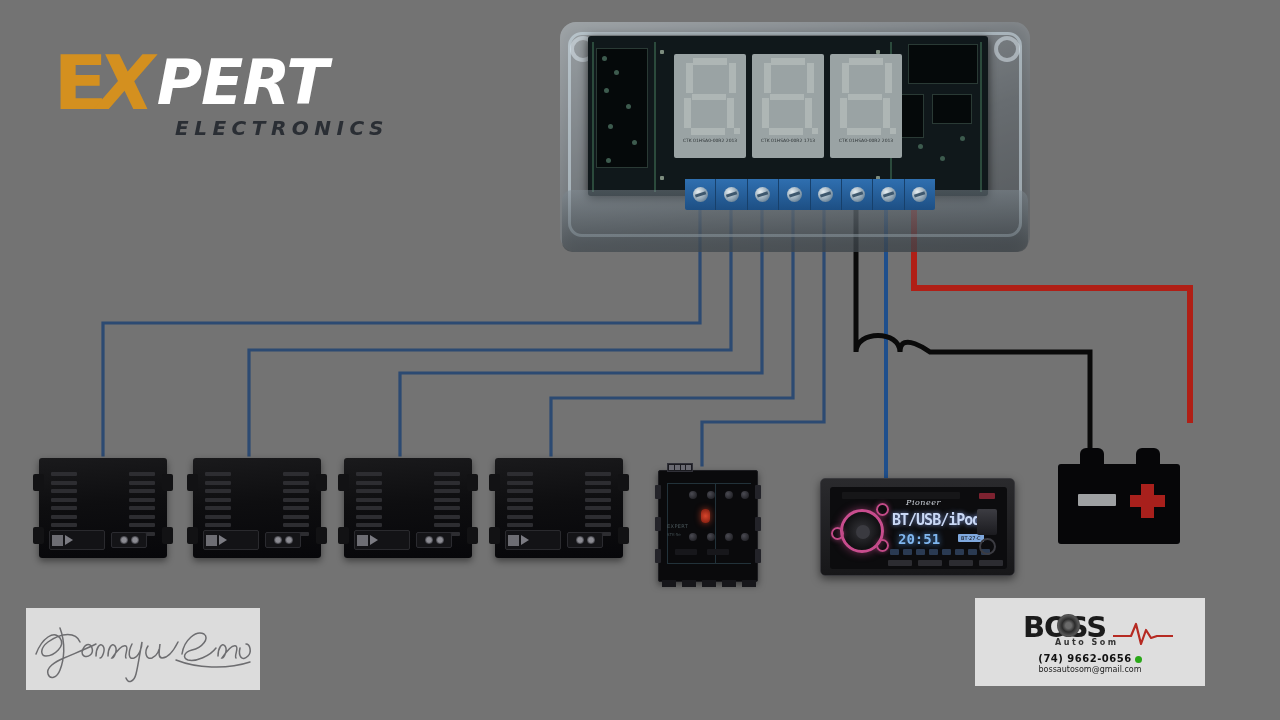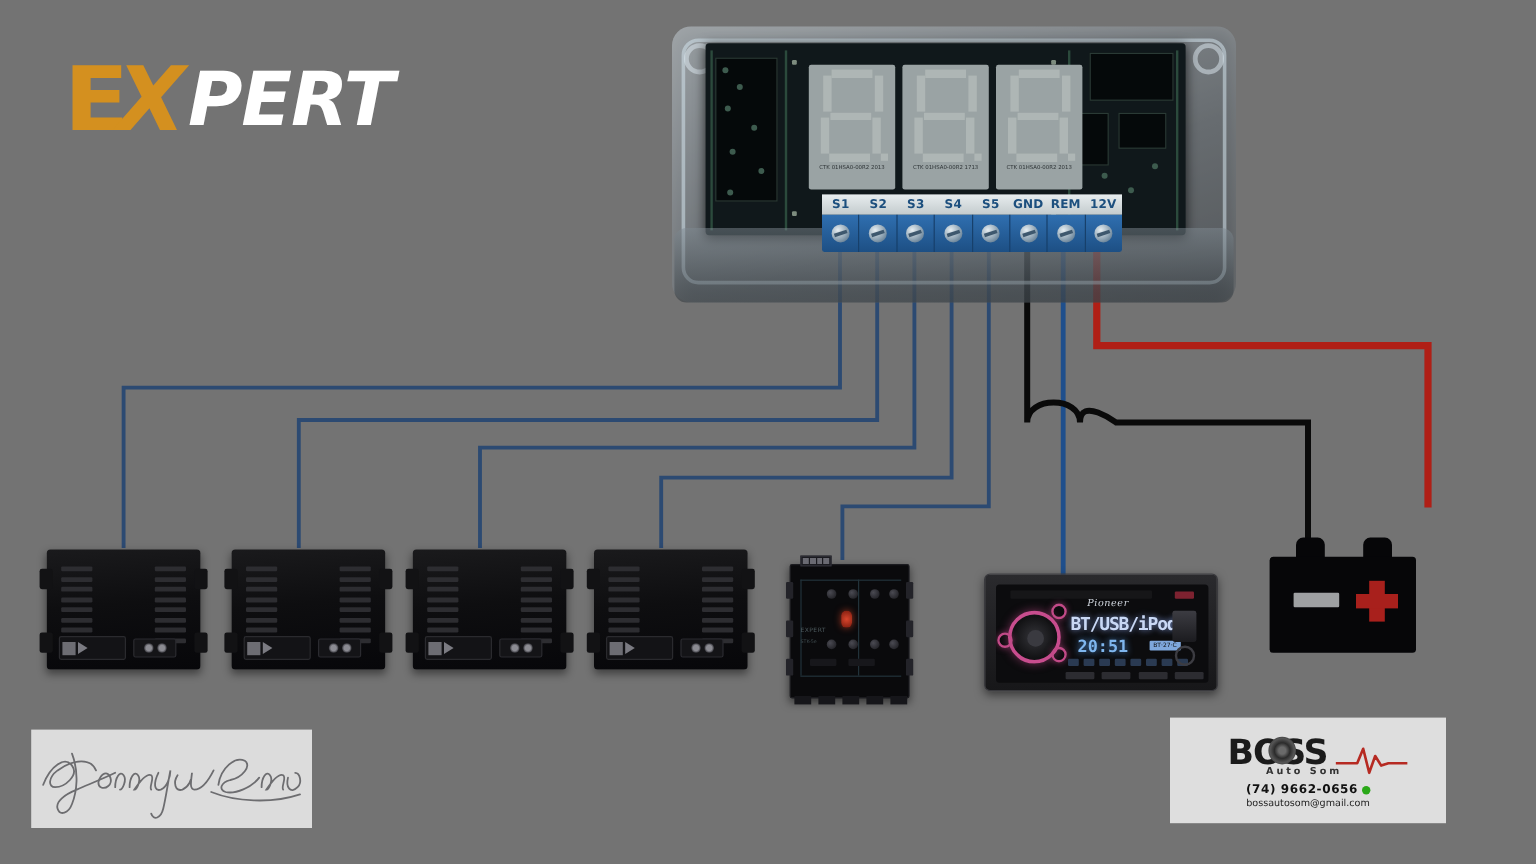--- a/index.html
+++ b/index.html
@@ -311,20 +311,21 @@
     <path d="M 856,200 L 856,352 C 856,330 900,330 900,352 C 900,330 930,352 930,352 L 1090,352 L 1090,460" fill="none" stroke="#0a0a0a" stroke-width="5" stroke-linecap="square" stroke-linejoin="miter"></path>
     <path d="M 914,196 L 914,288 L 1190,288 L 1190,420" fill="none" stroke="#b01f16" stroke-width="6" stroke-linecap="square"></path>
   </svg>
 
   <div class="brand">
     <div class="brand-row1">
       <span class="brand-e">E</span>
       <span class="brand-x">X</span>
       <span class="brand-pert">PERT</span>
     </div>
+    <div class="brand-sub">ELECTRONICS</div>
   </div>
 
   <div class="controller">
     <div class="ctrl-shell"></div>
     <div class="ctrl-shell2"></div>
     <div class="ctrl-clip" style="left:30px;top:26px;"></div>
     <div class="ctrl-clip" style="right:30px;top:26px;"></div>
 
     <div class="ctrl-board">
 
@@ -391,30 +392,20 @@
             <span class="sg sg-dp"></span>
         </div>
         <div class="seg-txt">CTK 01HSA0-00R2
 2013</div>
       </div>
     </div>
 
     <div class="ctrl-base"></div>
 
     <div class="term-strip">
-      <div class="term-labelbar">
-        <span class="term-lab">S1</span>
-        <span class="term-lab">S2</span>
-        <span class="term-lab">S3</span>
-        <span class="term-lab">S4</span>
-        <span class="term-lab">S5</span>
-        <span class="term-lab">GND</span>
-        <span class="term-lab">REM</span>
-        <span class="term-lab">12V</span>
-      </div>
       <div class="term-body">
         <span class="term-cell">
             <span class="term-screw"></span>
           </span>
         <span class="term-cell">
             <span class="term-screw"></span>
           </span>
         <span class="term-cell">
             <span class="term-screw"></span>
           </span>

